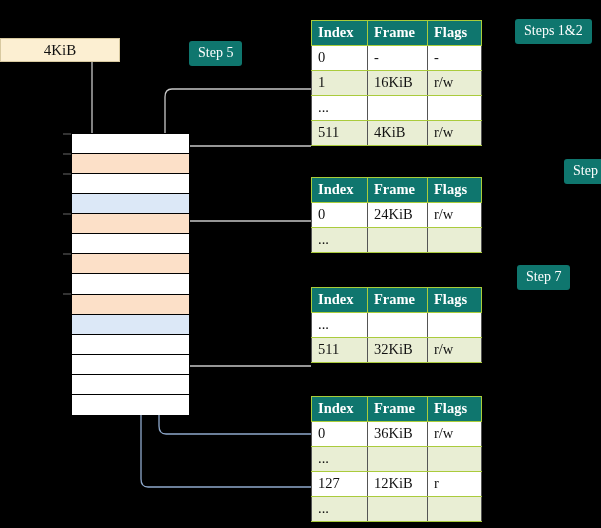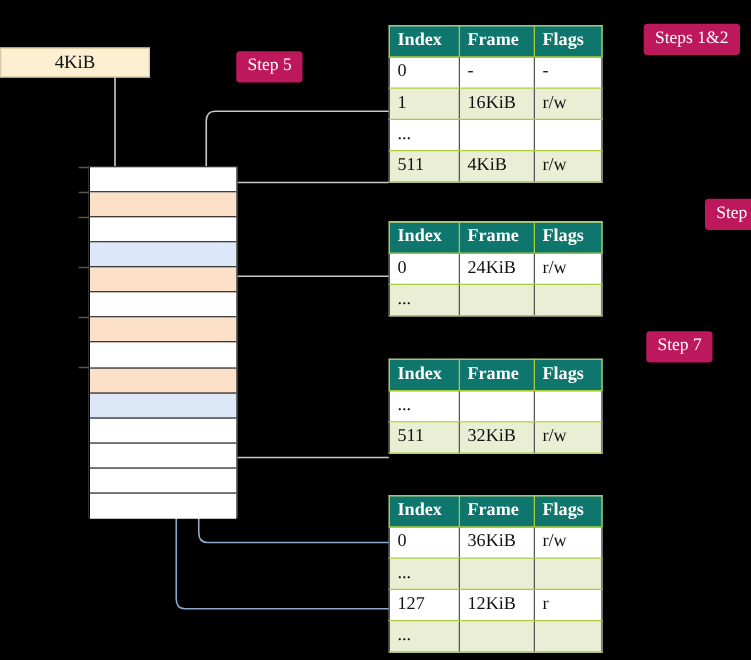--- a/index.html
+++ b/index.html
@@ -17,21 +17,21 @@
     position:absolute;left:0;top:38px;width:120px;height:24px;
     background:#fcefd2;border:1px solid #d8c9a0;
     box-sizing:border-box;
     display:flex;align-items:center;justify-content:center;
     font-size:15px;color:#111;
   }
 
   
   .badge{
     position:absolute;
-    background:#be185d;
+    background:#0f766e;
     color:#fff;
     font-size:14px;
     line-height:1;
     padding:5px 9px 6px 9px;
     border-radius:3px;
     white-space:nowrap;
     box-shadow:0 1px 2px rgba(0,0,0,.5);
   }
   #badge-0{left:189px;top:41px;}
   #badge-12{left:515px;top:19px;}

